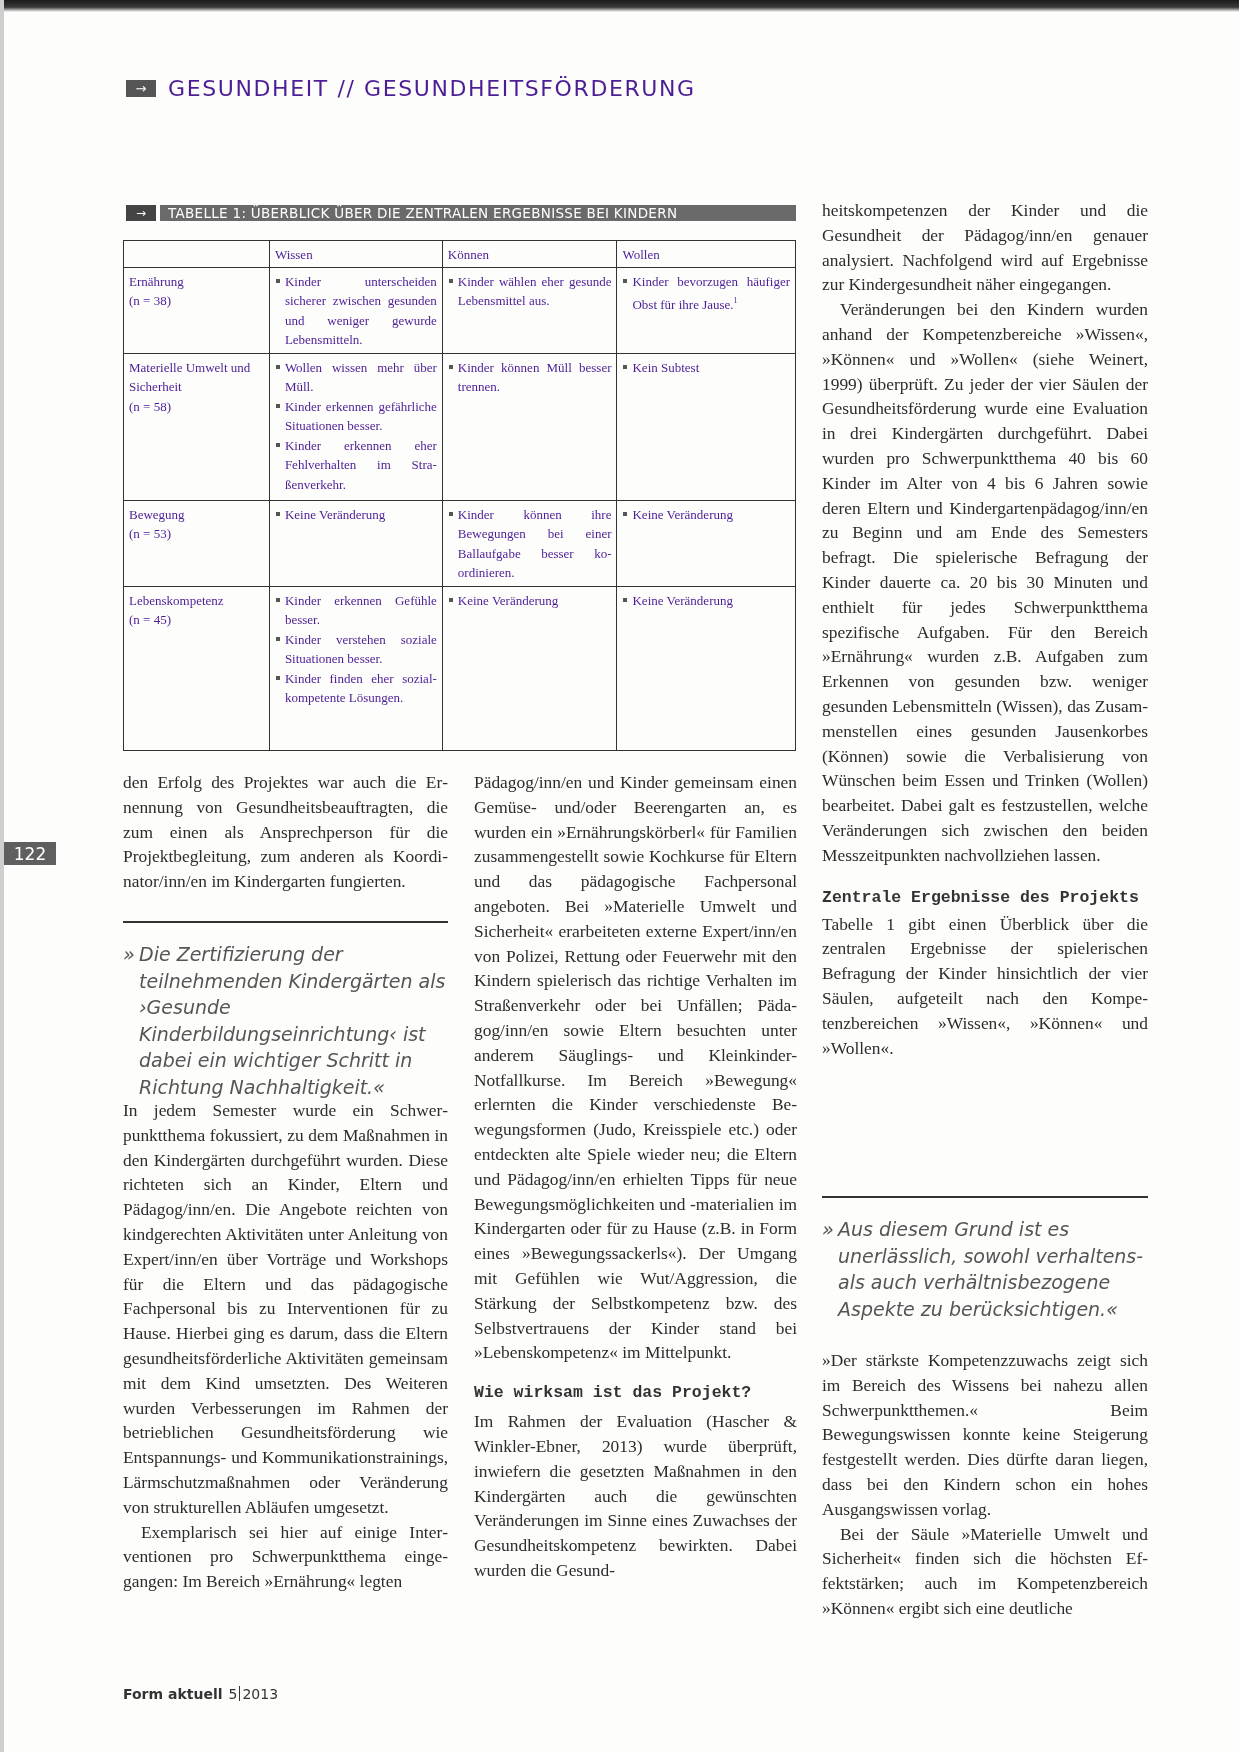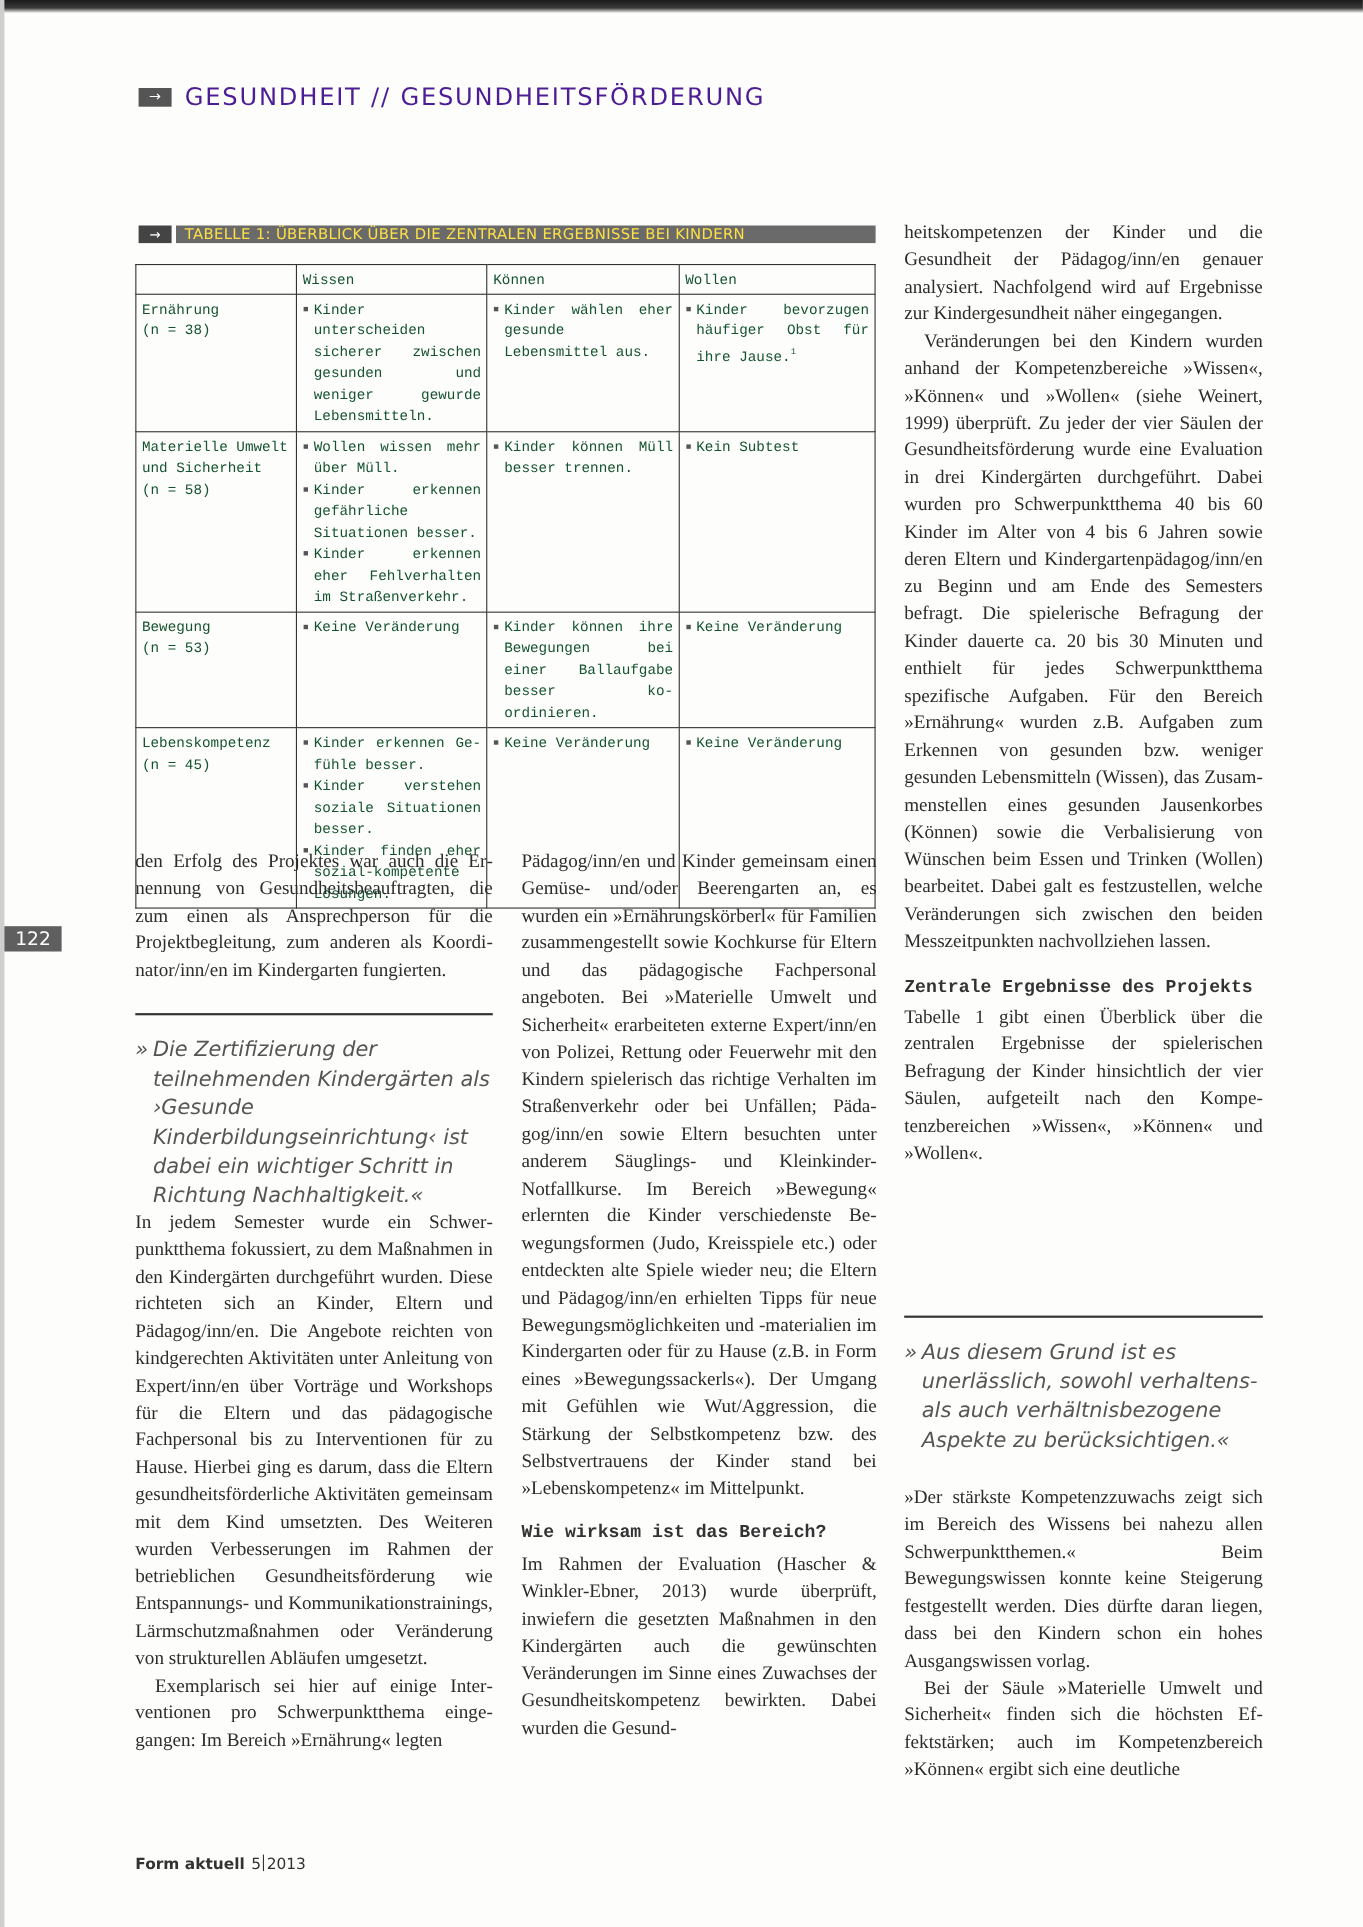--- a/index.html
+++ b/index.html
@@ -27,28 +27,28 @@
   .table-caption {
     position: absolute; left: 126px; top: 205px; width: 670px; height: 16px;
     display: flex; align-items: stretch;
   }
   .cap-arrow {
     width: 30px; background: #444; color: #fff; font-size: 12px;
     display: flex; align-items: center; justify-content: center; margin-right: 4px;
     font-family: "DejaVu Sans", sans-serif;
   }
   .cap-text {
-    flex: 1; background: #6a6a6a; color: #fde047; font-family: "DejaVu Sans", sans-serif;
+    flex: 1; background: #6a6a6a; color: #ffffff; font-family: "DejaVu Sans", sans-serif;
     font-size: 13.5px; line-height: 16px; padding-left: 8px; letter-spacing: 0.3px;
   }
 
   table.results {
     position: absolute; left: 123px; top: 240px; width: 673px;
-    border-collapse: collapse; font-family: Liberation Mono, monospace; font-size: 13px;
-    color: #14532d; line-height: 19.5px;
+    border-collapse: collapse; font-family: Liberation Serif, serif; font-size: 13px;
+    color: #4c1d95; line-height: 19.5px;
   }
   table.results td, table.results th {
     border: 1.3px solid #333; vertical-align: top; padding: 4px 5px 3px 5px; text-align: left; font-weight: normal;
   }
   table.results th { padding-top: 4px; padding-bottom: 2px; }
   .col0 { width: 136px; } .col1 { width: 164px; } .col2 { width: 166px; } .col3 { width: 170px; }
   ul.cell-list { list-style: none; margin: 0; padding: 0; }
   ul.cell-list li { position: relative; padding-left: 10px; text-align: justify; hyphens: manual; }
   ul.cell-list li::before {
     content: ""; position: absolute; left: 1px; top: 7px; width: 4px; height: 4px; background: #555;
@@ -211,21 +211,21 @@
   <span class="pq-mark">»</span>
   <span class="pq-text">Die Zertifizierung der teilnehmen­den Kindergärten als ›Gesunde Kinderbildungseinrichtung‹ ist dabei ein wichtiger Schritt in Rich­tung Nachhaltigkeit.«</span>
 </div>
 <div class="col-text colA" style="top:1098px">
   <p>In jedem Semester wurde ein Schwer­punktthema fokussiert, zu dem Maßnah­men in den Kindergärten durchgeführt wurden. Diese richteten sich an Kinder, Eltern und Pädagog/inn/en. Die Ange­bote reichten von kindgerechten Aktivi­täten unter Anleitung von Expert/inn/en über Vorträge und Workshops für die Eltern und das pädagogische Fachperso­nal bis zu Interventionen für zu Hause. Hierbei ging es darum, dass die Eltern gesundheitsförderliche Aktivitäten ge­meinsam mit dem Kind umsetzten. Des Weiteren wurden Verbesserungen im Rahmen der betrieblichen Gesund­heitsförderung wie Entspannungs- und Kommunikationstrainings, Lärmschutz­maßnahmen oder Veränderung von strukturellen Abläufen umgesetzt.</p>
   <p class="indent">Exemplarisch sei hier auf einige Inter­ventionen pro Schwerpunktthema einge­gangen: Im Bereich »Ernährung« legten</p>
 </div>
 
 <div class="col-text colB" style="top:770px">
   <p>Pädagog/inn/en und Kinder gemeinsam einen Gemüse- und/oder Beerengarten an, es wurden ein »Ernährungskörberl« für Familien zusammengestellt sowie Kochkurse für Eltern und das pädagogi­sche Fachpersonal angeboten. Bei »Ma­terielle Umwelt und Sicherheit« erarbei­teten externe Expert/inn/en von Polizei, Rettung oder Feuerwehr mit den Kin­dern spielerisch das richtige Verhalten im Straßenverkehr oder bei Unfällen; Päda­gog/inn/en sowie Eltern besuchten unter anderem Säuglings- und Kleinkinder-Notfallkurse. Im Bereich »Bewegung« erlernten die Kinder verschiedenste Be­wegungsformen (Judo, Kreisspiele etc.) oder entdeckten alte Spiele wieder neu; die Eltern und Pädagog/inn/en erhielten Tipps für neue Bewegungsmöglichkeiten und -materialien im Kindergarten oder für zu Hause (z.B. in Form eines »Be­wegungssackerls«). Der Umgang mit Ge­fühlen wie Wut/Aggression, die Stärkung der Selbstkompetenz bzw. des Selbstver­trauens der Kinder stand bei »Lebens­kompetenz« im Mittelpunkt.</p>
-  <h3 class="section-head" style="margin-top:16px; margin-bottom:4px;">Wie wirksam ist das Bereich?</h3>
+  <h3 class="section-head" style="margin-top:16px; margin-bottom:4px;">Wie wirksam ist das Projekt?</h3>
   <p>Im Rahmen der Evaluation (Hascher &amp; Winkler-Ebner, 2013) wurde überprüft, inwiefern die gesetzten Maßnahmen in den Kindergärten auch die gewünsch­ten Veränderungen im Sinne eines Zu­wachses der Gesundheitskompetenz bewirkten. Dabei wurden die Gesund-</p>
 </div>
 
 <div class="col-text colC" style="top:198px">
   <p>heitskompetenzen der Kinder und die Gesundheit der Pädagog/inn/en genauer analysiert. Nachfolgend wird auf Ergeb­nisse zur Kindergesundheit näher einge­gangen.</p>
   <p class="indent">Veränderungen bei den Kindern wurden anhand der Kompetenzberei­che »Wissen«, »Können« und »Wollen« (siehe Weinert, 1999) überprüft. Zu jeder der vier Säulen der Gesundheits­förderung wurde eine Evaluation in drei Kindergärten durchgeführt. Dabei wurden pro Schwerpunktthema 40 bis 60 Kinder im Alter von 4 bis 6 Jahren sowie deren Eltern und Kindergarten­pädagog/inn/en zu Beginn und am Ende des Semesters befragt. Die spiele­rische Befragung der Kinder dauerte ca. 20 bis 30 Minuten und enthielt für je­des Schwerpunktthema spezifische Auf­gaben. Für den Bereich »Ernährung« wurden z.B. Aufgaben zum Erkennen von gesunden bzw. weniger gesunden Lebensmitteln (Wissen), das Zusam­menstellen eines gesunden Jausenkor­bes (Können) sowie die Verbalisierung von Wünschen beim Essen und Trinken (Wollen) bearbeitet. Dabei galt es fest­zustellen, welche Veränderungen sich zwischen den beiden Messzeitpunkten nachvollziehen lassen.</p>
   <h3 class="section-head" style="margin-top:18px; margin-bottom:2px;">Zentrale Ergebnisse des Projekts</h3>
   <p>Tabelle 1 gibt einen Überblick über die zentralen Ergebnisse der spielerischen Befragung der Kinder hinsichtlich der vier Säulen, aufgeteilt nach den Kompe­tenzbereichen »Wissen«, »Können« und »Wollen«.</p>
 </div>
 <div class="pullquote" style="left:822px; top:1196px; width:326px;">

